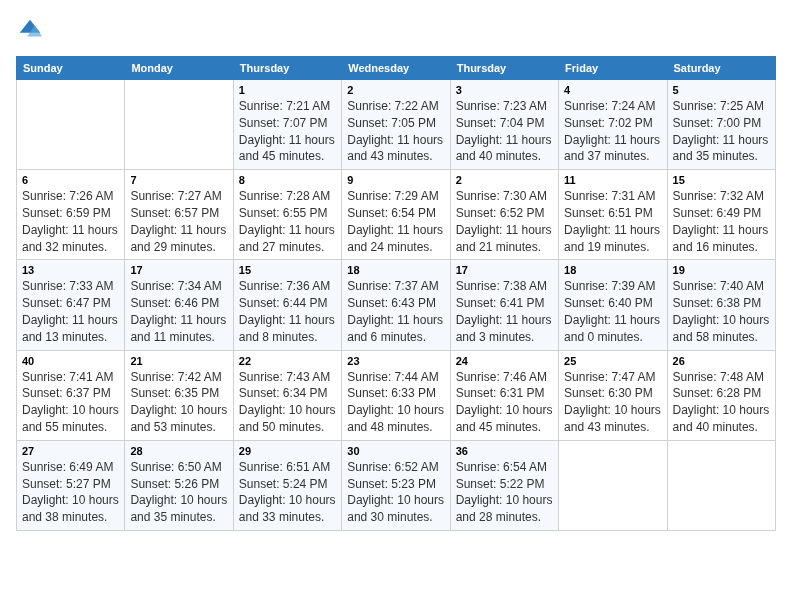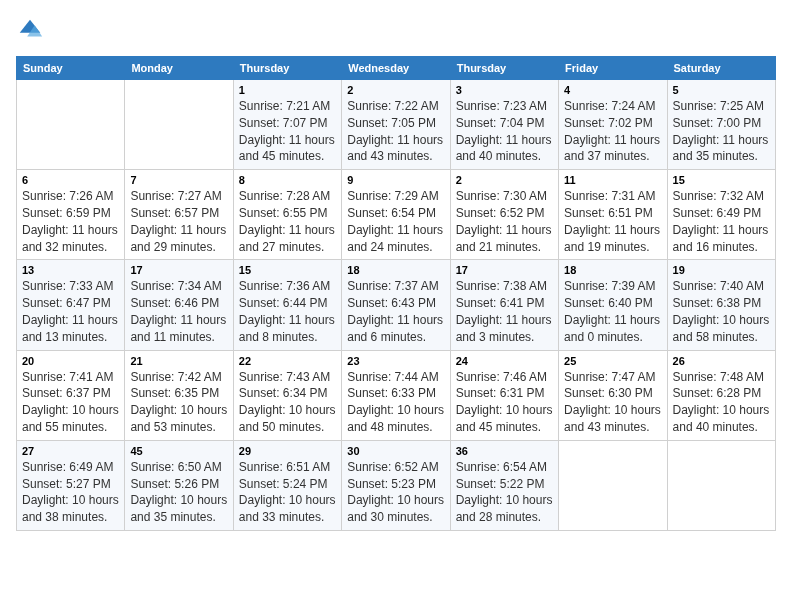--- a/index.html
+++ b/index.html
@@ -201,21 +201,21 @@
           <span class="day-number">18</span>
           <div class="day-info">Sunrise: 7:39 AM<br>Sunset: 6:40 PM<br>Daylight: 11 hours and 0 minutes.</div>
         </td>
         <td>
           <span class="day-number">19</span>
           <div class="day-info">Sunrise: 7:40 AM<br>Sunset: 6:38 PM<br>Daylight: 10 hours and 58 minutes.</div>
         </td>
       </tr>
       <tr>
         <td>
-          <span class="day-number">20</span>
+          <span class="day-number">40</span>
           <div class="day-info">Sunrise: 7:41 AM<br>Sunset: 6:37 PM<br>Daylight: 10 hours and 55 minutes.</div>
         </td>
         <td>
           <span class="day-number">21</span>
           <div class="day-info">Sunrise: 7:42 AM<br>Sunset: 6:35 PM<br>Daylight: 10 hours and 53 minutes.</div>
         </td>
         <td>
           <span class="day-number">22</span>
           <div class="day-info">Sunrise: 7:43 AM<br>Sunset: 6:34 PM<br>Daylight: 10 hours and 50 minutes.</div>
         </td>
@@ -235,21 +235,21 @@
           <span class="day-number">26</span>
           <div class="day-info">Sunrise: 7:48 AM<br>Sunset: 6:28 PM<br>Daylight: 10 hours and 40 minutes.</div>
         </td>
       </tr>
       <tr>
         <td>
           <span class="day-number">27</span>
           <div class="day-info">Sunrise: 6:49 AM<br>Sunset: 5:27 PM<br>Daylight: 10 hours and 38 minutes.</div>
         </td>
         <td>
-          <span class="day-number">45</span>
+          <span class="day-number">28</span>
           <div class="day-info">Sunrise: 6:50 AM<br>Sunset: 5:26 PM<br>Daylight: 10 hours and 35 minutes.</div>
         </td>
         <td>
           <span class="day-number">29</span>
           <div class="day-info">Sunrise: 6:51 AM<br>Sunset: 5:24 PM<br>Daylight: 10 hours and 33 minutes.</div>
         </td>
         <td>
           <span class="day-number">30</span>
           <div class="day-info">Sunrise: 6:52 AM<br>Sunset: 5:23 PM<br>Daylight: 10 hours and 30 minutes.</div>
         </td>

